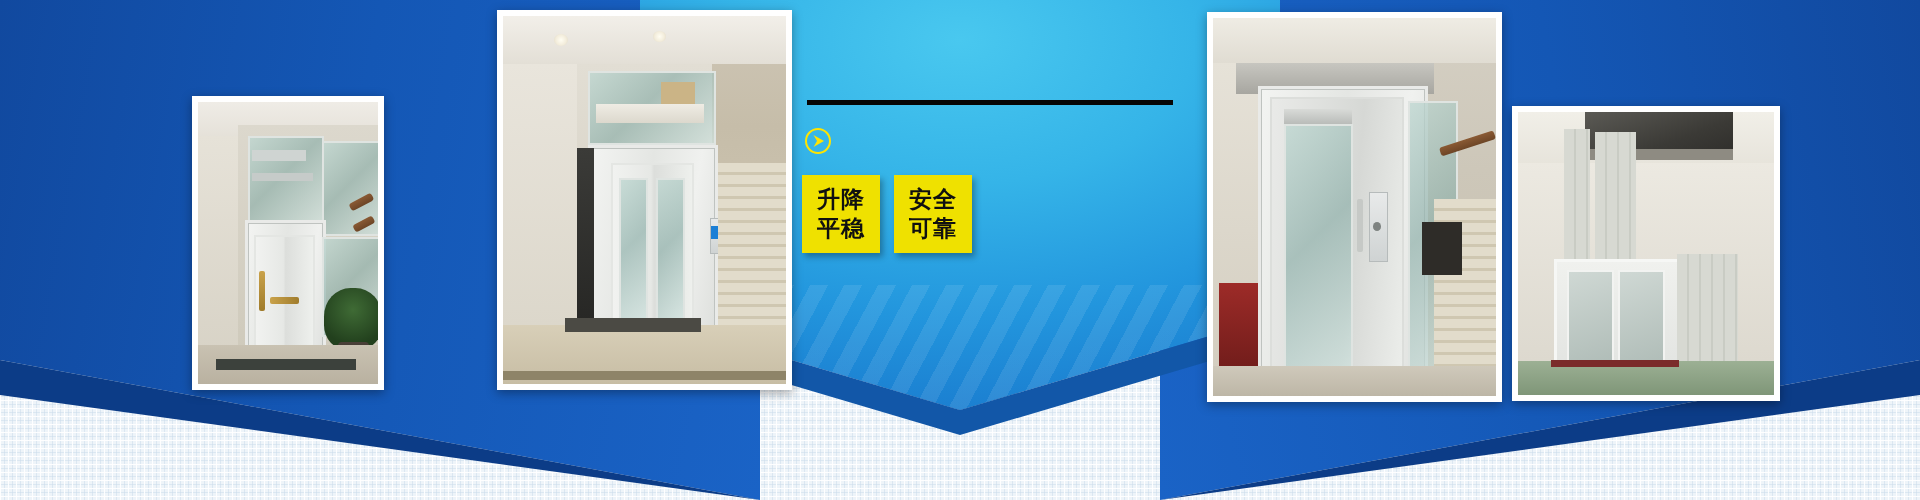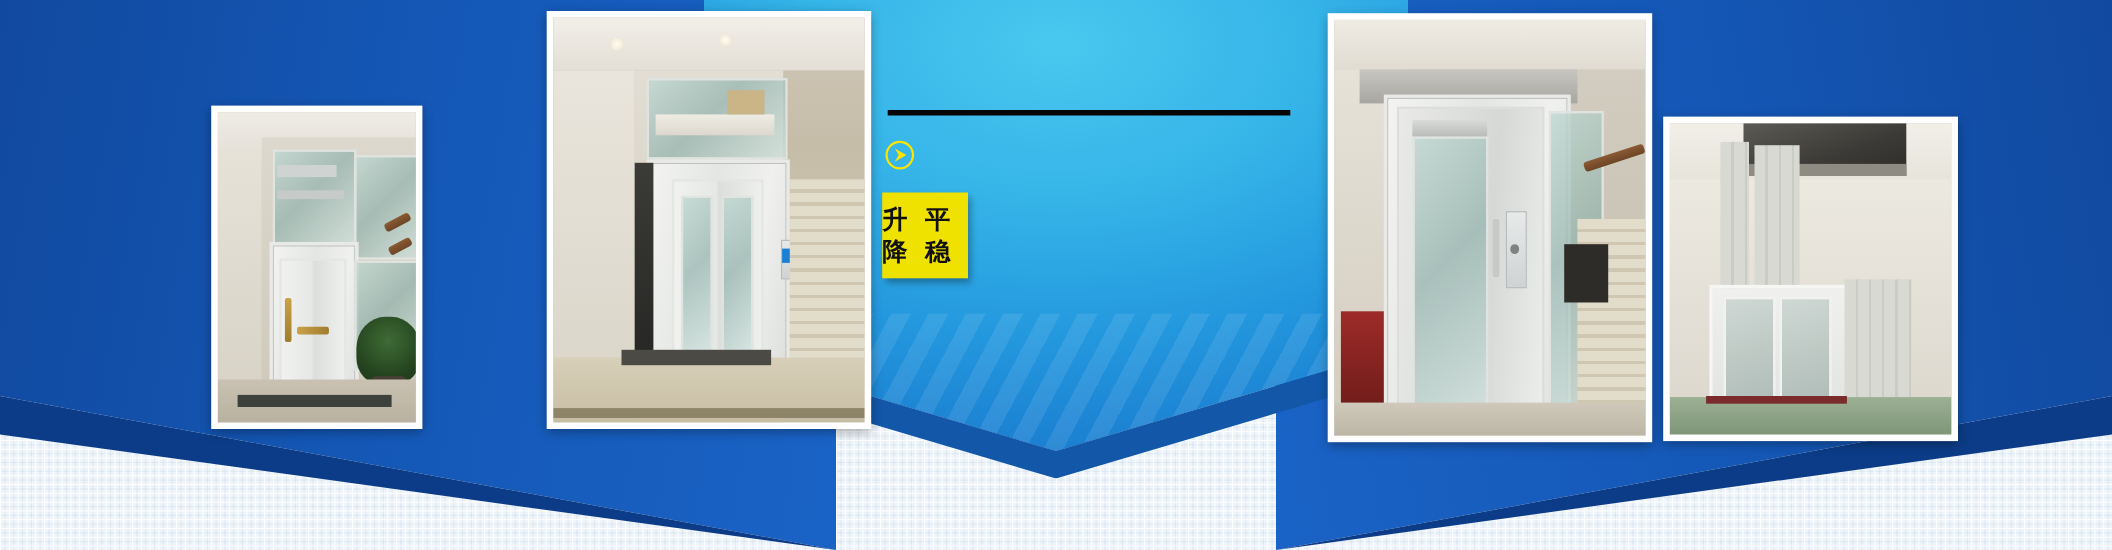--- a/index.html
+++ b/index.html
@@ -158,21 +158,21 @@
     text-shadow:0 1px 2px rgba(0,0,0,.18);
   }
   .tags{
     margin-top:20px;
     display:flex;gap:14px;justify-content:flex-start;padding-left:2px;
   }
   .tag{
     width:78px;height:78px;
     background:#efe100;
     box-shadow:3px 4px 6px rgba(0,0,0,.30);
-    display:flex;flex-direction:row;align-items:center;justify-content:center;
+    display:flex;flex-direction:column;align-items:center;justify-content:center;
     color:#101010;font-size:23px;font-weight:bold;line-height:1.25;letter-spacing:1px;
   }
   .tag span{display:block;}
 </style>
 </head>
 <body>
 
 <div id="banner">
 
   <div class="tex-base"></div>
@@ -282,16 +282,20 @@
         <circle cx="14" cy="14" r="12" fill="none" stroke="#ffe400" stroke-width="2"></circle>
         <path d="M9.5 8 L20 14 L9.5 20 L13 14 Z" fill="#ffe400"></path>
       </svg>
     </div>
 
     <div class="tags">
       <div class="tag">
         <span>升降</span>
         <span>平稳</span>
       </div>
+      <div class="tag">
+        <span>安全</span>
+        <span>可靠</span>
+      </div>
     </div>
 
   </div>
 </div>
 
 </body></html>

